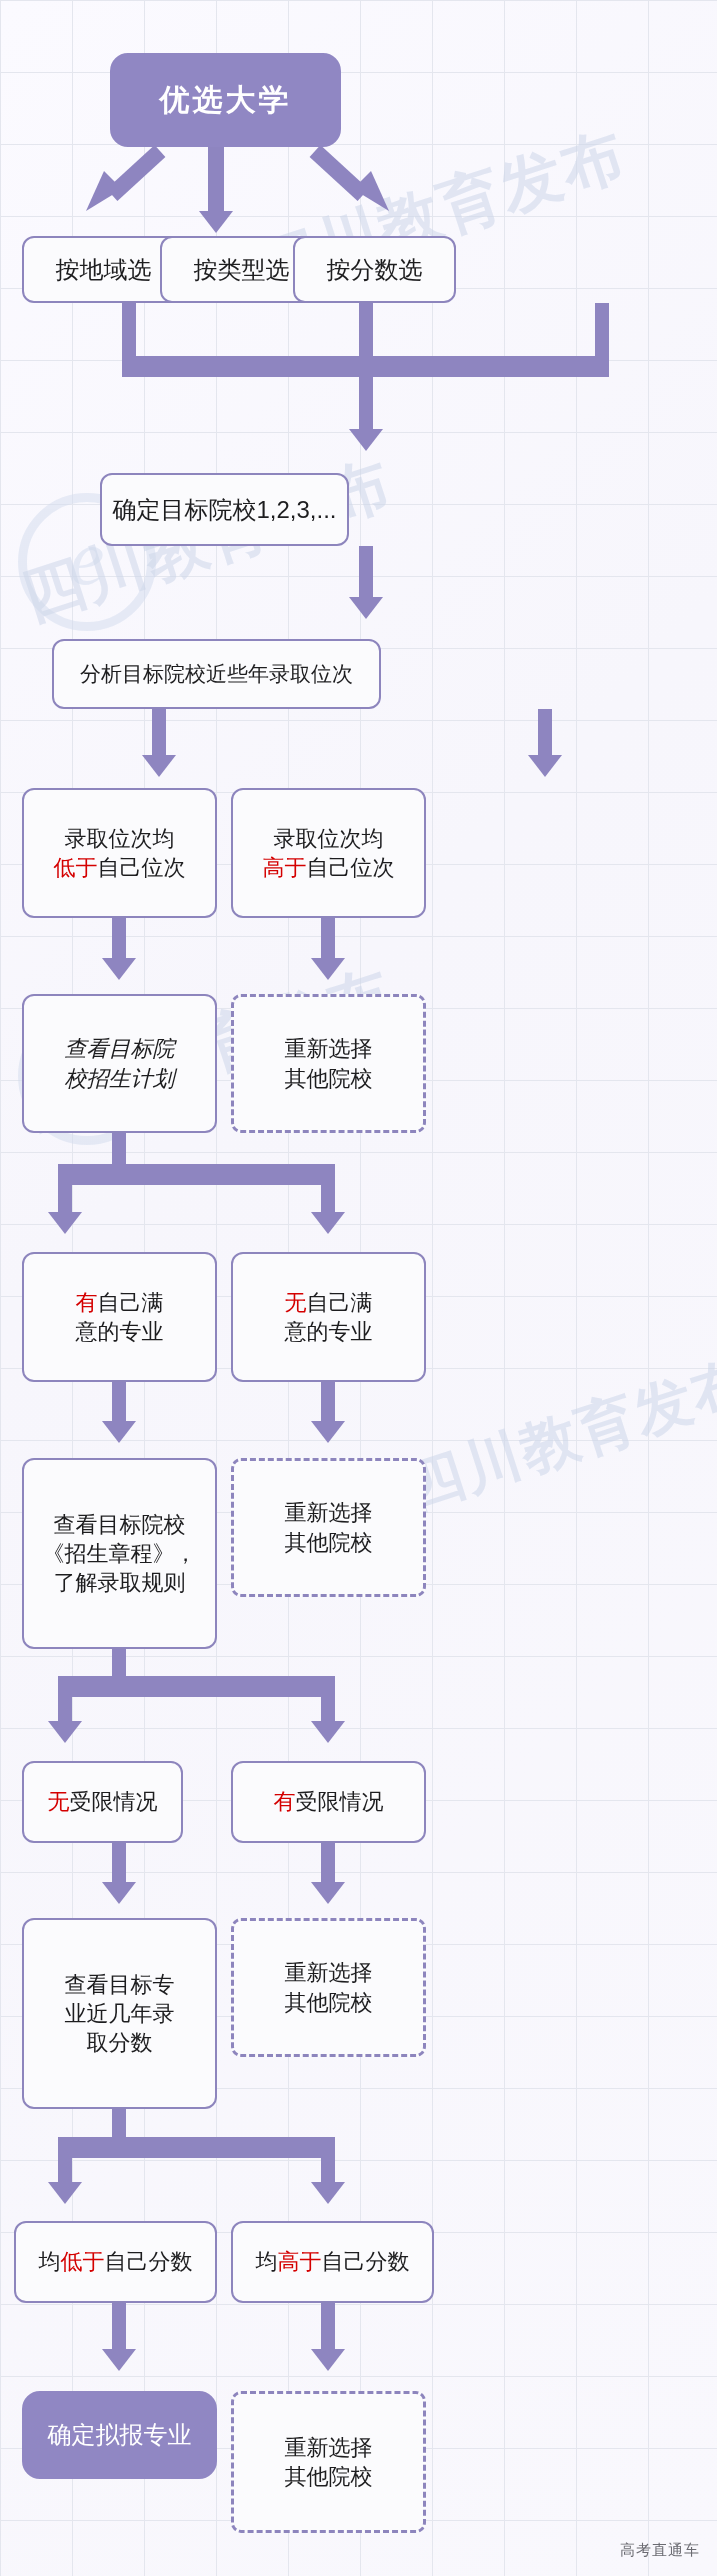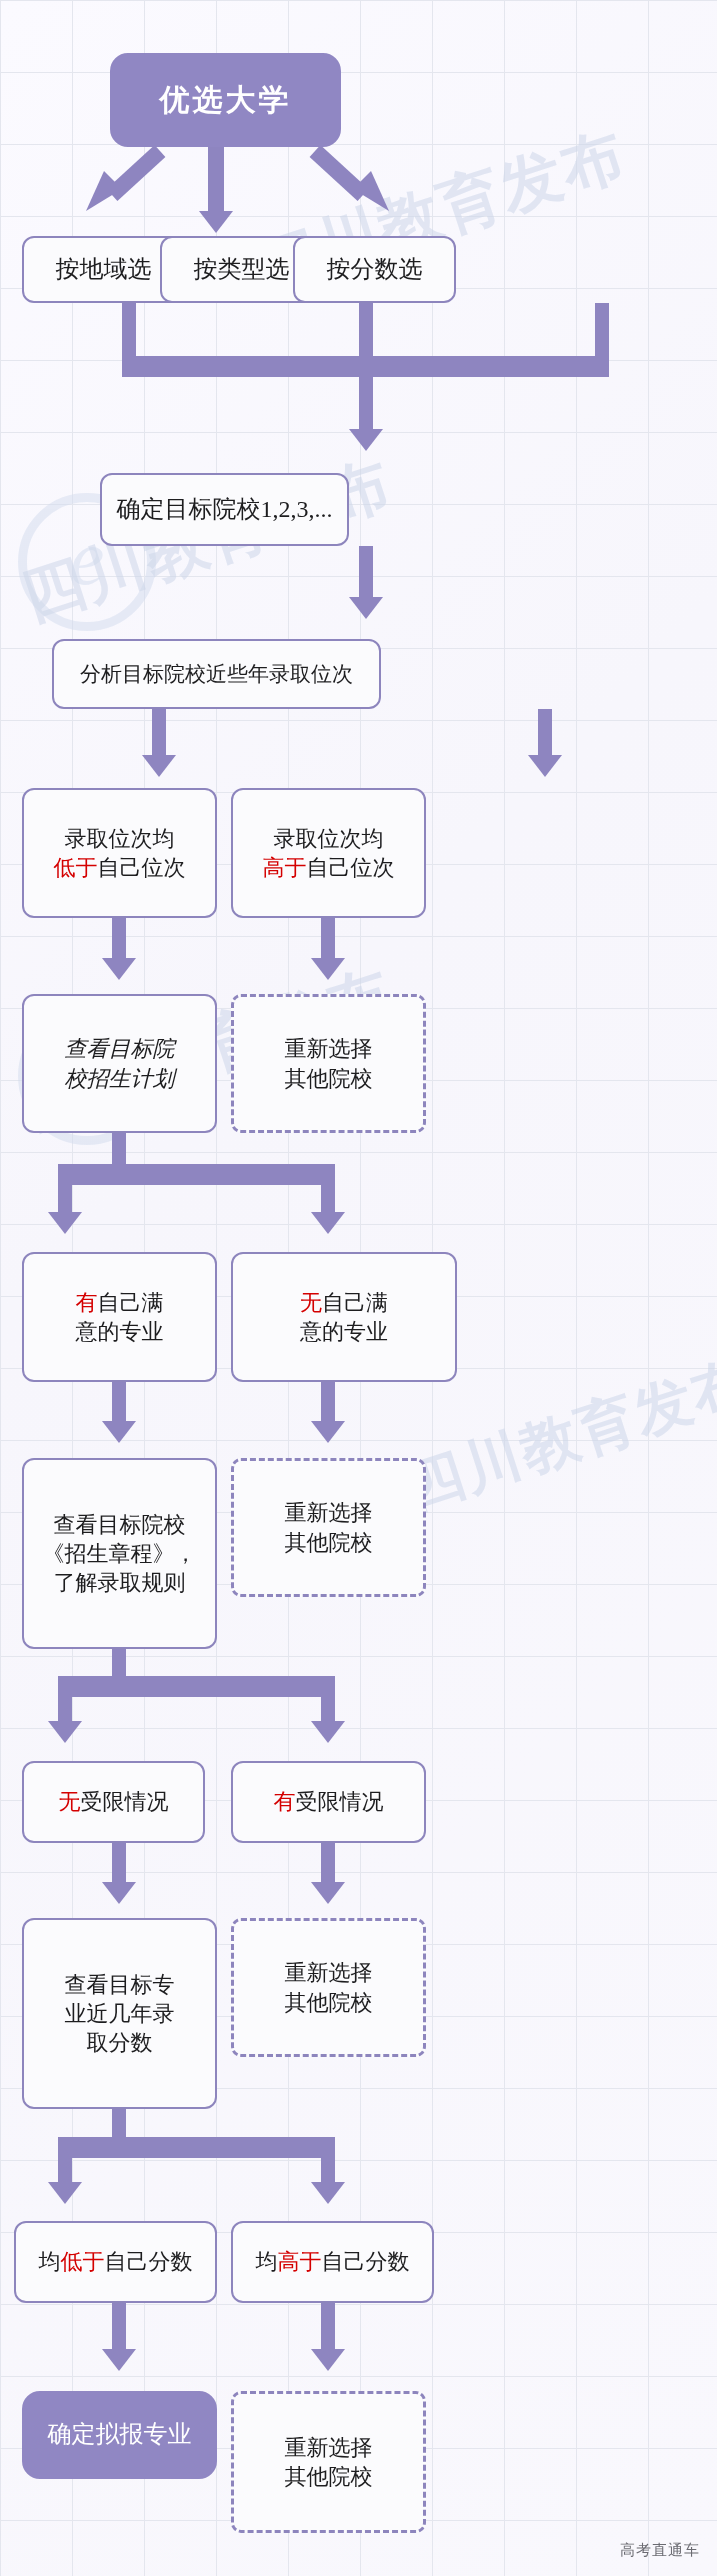--- a/index.html
+++ b/index.html
@@ -76,21 +76,21 @@
     color:#ffffff;
     border-radius:18px;
   }
   .node.dashed{
     border-style:dashed;
     border-width:3px;
     border-radius:10px;
     background:#fbfbfd;
   }
   .title-node{ font-size:30px; font-weight:700; letter-spacing:3px; }
-  .t24{ font-size:24px;font-family:Liberation Serif, serif; }
+  .t24{ font-size:24px; }
   .t22{ font-size:22px; }
   .t21{ font-size:21px; }
   .red{ color:#d40000; }
 
   
   .bar{
     position:absolute;
     background:#8e85c0;
     z-index:2;
   }
@@ -207,21 +207,21 @@
   <div class="arrow-down" style="left: 48px; top: 1212px;"></div>
   <div class="bar" style="left: 321px; top: 1185px; width: 14px; height: 33px;"></div>
   <div class="arrow-down" style="left: 311px; top: 1212px;"></div>
 
   <div class="node t22" style="left: 22px; top: 1252px; width: 195px; height: 130px; flex-direction: column; padding-top: 0px; padding-bottom: 0px;">
     <span>
       <span class="red">有</span><span>自己满</span>
     </span>
     <span>意的专业</span>
   </div>
-  <div class="node t22" style="left: 231px; top: 1252px; width: 226px; height: 130px; flex-direction: column; padding-top: 0px; padding-bottom: 0px;">
+  <div class="node t22" style="left: 231px; top: 1252px; width: 195px; height: 130px; flex-direction: column; padding-top: 0px; padding-bottom: 0px;">
     <span>
       <span class="red">无</span><span>自己满</span>
     </span>
     <span>意的专业</span>
   </div>
 
   <div class="bar" style="left: 112px; top: 1382px; width: 14px; height: 45px;"></div>
   <div class="arrow-down" style="left: 102px; top: 1421px;"></div>
   <div class="bar" style="left: 321px; top: 1382px; width: 14px; height: 45px;"></div>
   <div class="arrow-down" style="left: 311px; top: 1421px;"></div>
@@ -236,21 +236,21 @@
     <span>其他院校</span>
   </div>
 
   <div class="bar" style="left: 112px; top: 1649px; width: 14px; height: 39px;"></div>
   <div class="bar" style="left: 58px; top: 1676px; width: 277px; height: 21px;"></div>
   <div class="bar" style="left: 58px; top: 1697px; width: 14px; height: 30px;"></div>
   <div class="arrow-down" style="left: 48px; top: 1721px;"></div>
   <div class="bar" style="left: 321px; top: 1697px; width: 14px; height: 30px;"></div>
   <div class="arrow-down" style="left: 311px; top: 1721px;"></div>
 
-  <div class="node t22" style="left: 22px; top: 1761px; width: 183px; height: 82px; padding-top: 0px; padding-bottom: 0px;">
+  <div class="node t22" style="left: 22px; top: 1761px; width: 161px; height: 82px; padding-top: 0px; padding-bottom: 0px;">
     <span>
       <span class="red">无</span><span>受限情况</span>
     </span>
   </div>
   <div class="node t22" style="left: 231px; top: 1761px; width: 195px; height: 82px; padding-top: 0px; padding-bottom: 0px;">
     <span>
       <span class="red">有</span><span>受限情况</span>
     </span>
   </div>
 

